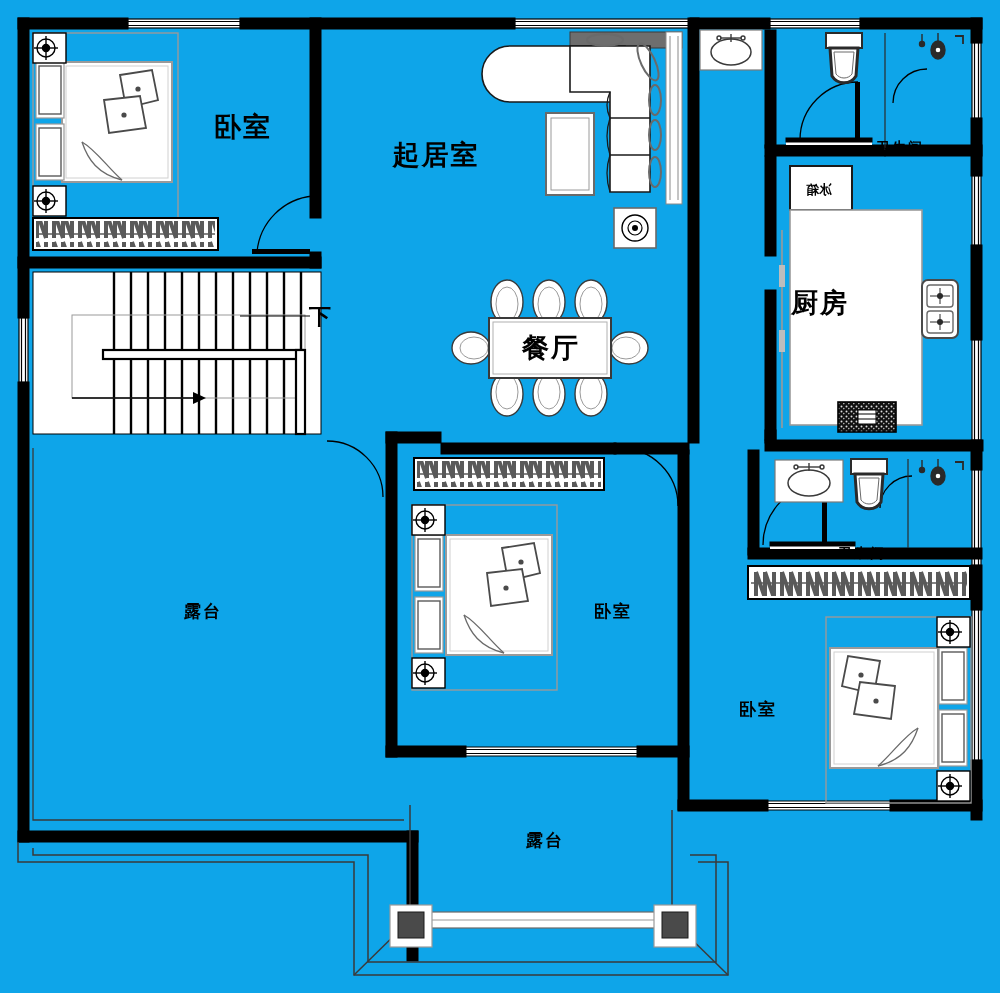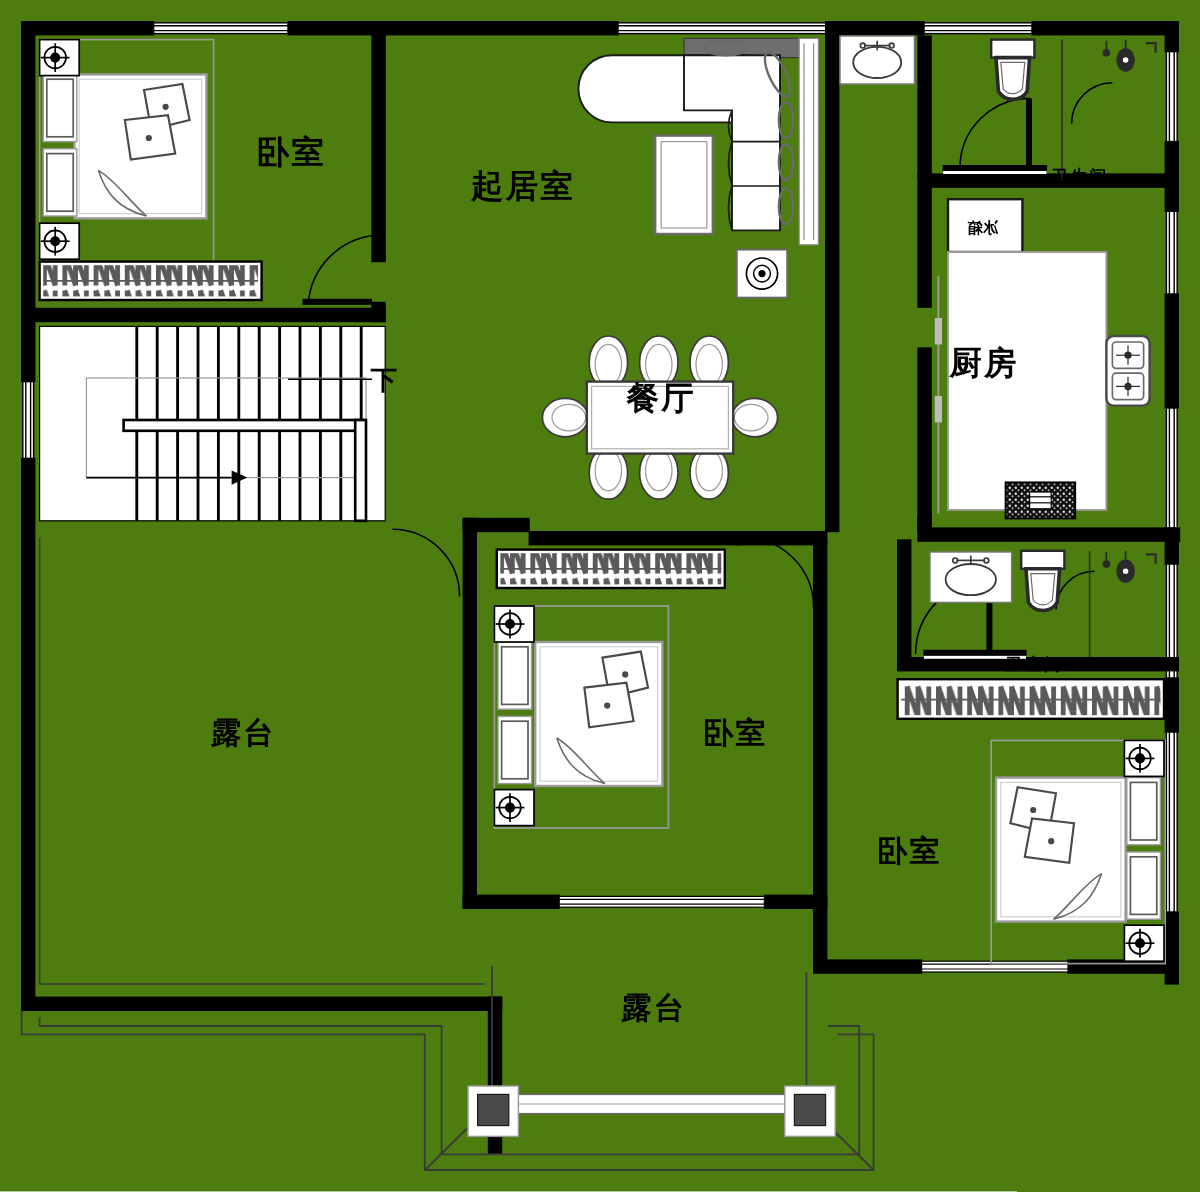--- a/index.html
+++ b/index.html
@@ -1,23 +1,23 @@
 <!DOCTYPE html>
 <html><head>
 <meta charset="utf-8">
 <style>
   html,body{margin:0;padding:0;background:#ffffff;}
   body{font-family:"DejaVu Sans","Liberation Sans",sans-serif;}
-  #plan-root{position:relative;width:1000px;height:993px;background:#4d7c0f;overflow:hidden;}
+  #plan-root{position:relative;width:1000px;height:993px;background:#0ea5e9;overflow:hidden;}
   #plan-svg{position:absolute;left:0;top:0;}
   .room-label{position:absolute;color:#000;font-weight:700;white-space:nowrap;
     font-family:"DejaVu Sans","Liberation Sans",sans-serif;letter-spacing:2px;
     transform:translate(-50%,-50%);}
   .lbl-lg{font-size:27px;}
-  .lbl-md{font-size:25px;}
+  .lbl-md{font-size:17px;}
   .lbl-sm{font-size:14px;margin-top:24px;}
   .lbl-tiny{font-size:13px;letter-spacing:0;}
   .lbl-dir{font-size:22px;letter-spacing:0;}
   .flip{transform:translate(-50%,-50%) scaleX(-1);}
 </style>
 </head>
 <body>
 
 <div id="plan-root">
 
@@ -528,21 +528,21 @@
 <div class="room-label lbl-lg" style="left:243px;top:127px;">卧室</div>
 
 <div class="room-label lbl-lg" style="left:436px;top:155px;">起居室</div>
 
 <div class="room-label lbl-sm" style="left:900px;top:124px;">卫生间</div>
 
 <div class="room-label lbl-lg" style="left:820px;top:303px;">厨房</div>
 
 <div class="room-label lbl-tiny flip" style="left:819px;top:190px;">冰箱</div>
 
-<div class="room-label lbl-lg" style="left:551px;top:332px;">餐厅</div>
+<div class="room-label lbl-lg" style="left:551px;top:348px;">餐厅</div>
 
 <div class="room-label lbl-dir" style="left:320px;top:317px;">下</div>
 
 <div class="room-label lbl-md" style="left:203px;top:611px;">露台</div>
 
 <div class="room-label lbl-md" style="left:613px;top:611px;">卧室</div>
 
 <div class="room-label lbl-sm" style="left:862px;top:530px;">卫生间</div>
 
 <div class="room-label lbl-md" style="left:758px;top:709px;">卧室</div>

